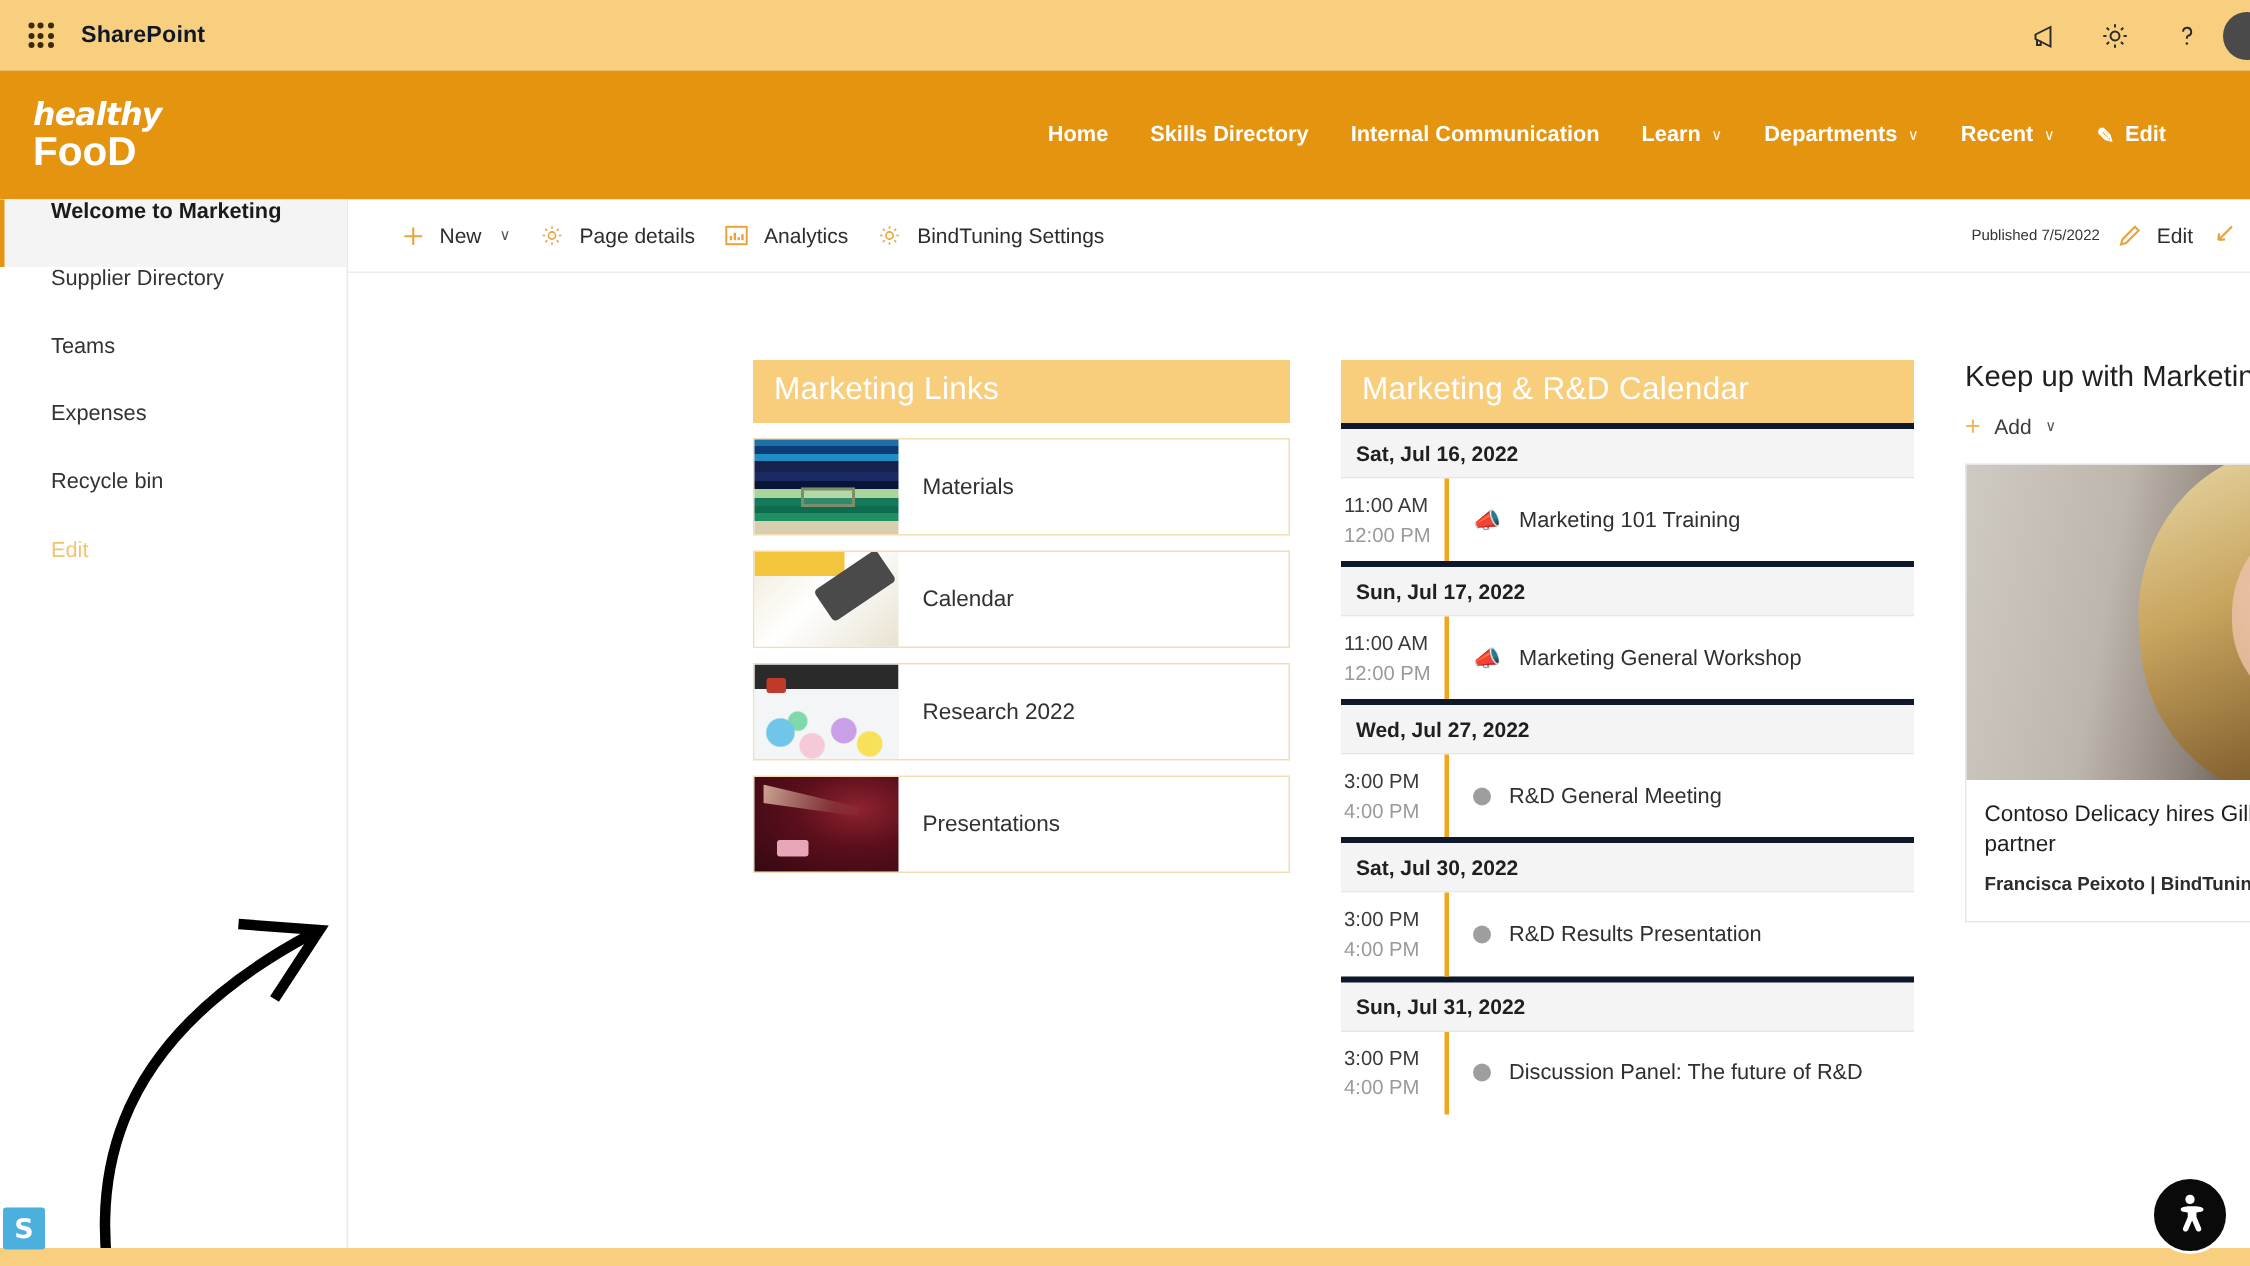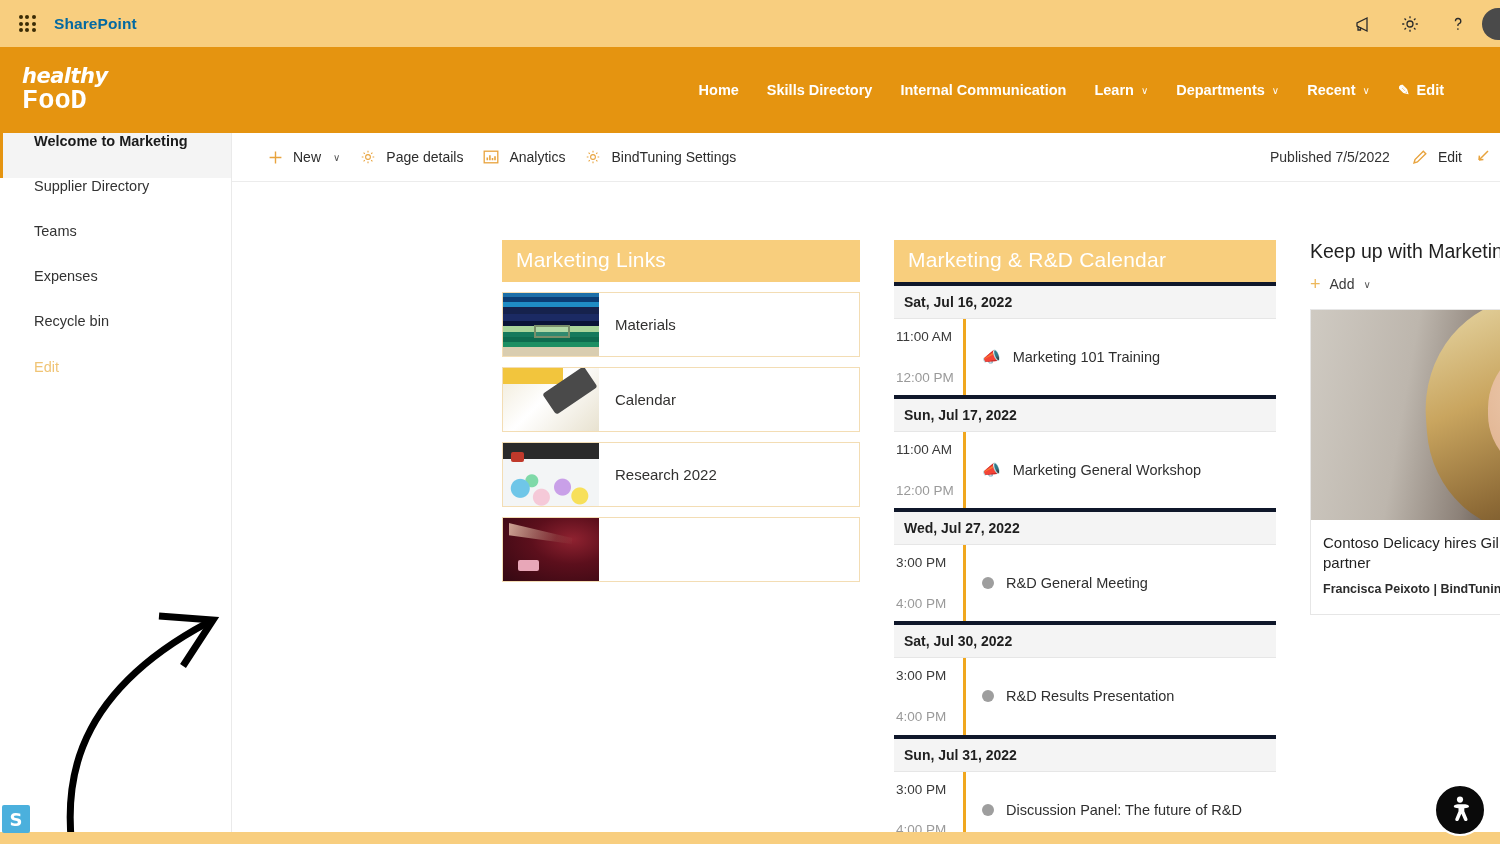--- a/index.html
+++ b/index.html
@@ -13,36 +13,36 @@
 
   
   .suitebar {
     height: 47px; background: #f8ce7f;
     display: flex; align-items: center;
     padding: 0 14px; position: relative;
   }
   .waffle { width: 26px; height: 26px; display: flex; align-items: center; justify-content: center; cursor: pointer; }
   .waffle-grid { display: grid; grid-template-columns: repeat(3, 4px); grid-template-rows: repeat(3, 4px); gap: 2.5px; }
   .waffle-grid i { width: 4px; height: 4px; background: #3a2b05; border-radius: 50%; display: block; }
-  .suite-title { font-size: 15.5px; font-weight: bold; color: #0369a1; margin-left: 14px; letter-spacing: .1px; }
+  .suite-title { font-size: 15.5px; font-weight: bold; color: #0f172a; margin-left: 14px; letter-spacing: .1px; }
   .suite-right { position: absolute; right: 0; top: 0; height: 47px; display: flex; align-items: center; }
   .suite-icon { width: 48px; height: 47px; display: flex; align-items: center; justify-content: center; cursor: pointer; color: #2b2b2b; }
   .avatar-suite {
     width: 32px; height: 32px; border-radius: 50%;
     background: #4a4a4a; margin-right: -14px;
   }
 
   
   .brandbar {
     height: 86px; background: #e59410;
     display: flex; align-items: center; position: relative;
   }
   .logo { margin-left: 22px; width: 90px; color: #fff; line-height: 1; user-select: none; }
   .logo .l1 { font-family: "DejaVu Sans", sans-serif; font-size: 21px; font-style: italic; font-weight: bold; letter-spacing: -.5px; }
-  .logo .l2 { font-family: Liberation Mono, monospace; font-size: 27px; font-weight: bold; letter-spacing: 0px; margin-top: 1px; }
+  .logo .l2 { font-family: Liberation Sans, sans-serif; font-size: 27px; font-weight: bold; letter-spacing: 0px; margin-top: 1px; }
   .topnav { position: absolute; right: 42px; display: flex; align-items: center; gap: 0px; }
   .topnav a {
     color: #ffffff; font-size: 14.5px; font-weight: bold;
     text-decoration: none; padding: 8px 14px; white-space: nowrap;
     display: inline-flex; align-items: center; gap: 7px; cursor: pointer;
   }
   .chev { font-size: 10px; font-weight: normal; opacity: .95; }
   .pen-nav { font-size: 14px; }
 
   
@@ -65,21 +65,21 @@
     display: flex; align-items: center; padding: 0 10px 0 26px;
     position: relative; background: #fff;
   }
   .cmd {
     display: inline-flex; align-items: center; gap: 10px;
     font-size: 14px; color: #2c2c2c; padding: 6px 10px; cursor: pointer; white-space: nowrap;
   }
   .cmd .ic { color: #e8a33d; display: inline-flex; align-items: center; }
   .cmd .chev2 { font-size: 10px; color: #555; margin-left: 2px; }
   .cmd-right { position: absolute; right: 4px; display: flex; align-items: center; gap: 2px; }
-  .pub-text { font-size: 14px; color: #333; margin-right: 10px; white-space: nowrap; }
+  .pub-text { font-size: 10px; color: #333; white-space: nowrap; }
   .edge-icon { color: #e8a33d; width: 22px; overflow: hidden; display: flex; }
 
   
   .canvas { flex: 1; overflow: hidden; position: relative; padding: 58px 0 0 0; }
   .cols { display: flex; gap: 34px; padding-left: 270px; padding-right: 18px; align-items: flex-start; }
   .col-a { width: 358px; flex: 0 0 358px; }
   .col-b { width: 382px; flex: 0 0 382px; }
   .col-c { width: 386px; flex: 0 0 386px; }
 
   .wp-header {
@@ -131,21 +131,21 @@
   .cal-date {
     background: #f4f4f4; border-top: 4px solid #0f172a; border-bottom: 1px solid #e6e6e6;
     font-size: 14px; font-weight: bold; color: #1f1f1f; padding: 8px 0 8px 10px;
   }
   .cal-ev { display: flex; align-items: stretch; background: #fff; cursor: pointer; }
   .cal-time {
     width: 72px; flex: 0 0 72px; padding: 8px 8px 8px 2px; text-align: left;
     border-right: 3px solid #f0a71e; line-height: 1.45;
   }
   .cal-time .t1 { font-size: 13.5px; color: #3a3a3a; font-weight: 500; }
-  .cal-time .t2 { font-size: 13.5px; color: #9a9a9a; margin-top: 21px; }
+  .cal-time .t2 { font-size: 13.5px; color: #9a9a9a; }
   .cal-body { display: flex; align-items: center; gap: 12px; padding-left: 16px; font-size: 14.5px; color: #2f2f2f; }
   .ev-ic-mega { color: #f0a71e; font-size: 15px; display: inline-block; }
   .ev-ic-dot { width: 12px; height: 12px; border-radius: 50%; background: #9e9e9e; display: inline-block; }
 
   
   .news-title { font-size: 19.5px; color: #1f1f1f; margin-bottom: 12px; }
   .news-add { display: inline-flex; align-items: center; gap: 9px; font-size: 14px; color: #3a3a3a; cursor: pointer; margin-bottom: 16px; }
   .news-add .plus { color: #edb85b; font-size: 18px; line-height: 1; }
   .news-add .chev3 { font-size: 10px; color: #555; }
   .news-card { border: 1px solid #e6e6e6; background: #fff; width: 386px; cursor: pointer; }
@@ -361,20 +361,21 @@
             <div class="link-row">
               <div class="thumb th-calendar"></div>
               <div class="link-label">Calendar</div>
             </div>
             <div class="link-row">
               <div class="thumb th-research"></div>
               <div class="link-label">Research 2022</div>
             </div>
             <div class="link-row">
               <div class="thumb th-presentations"></div>
+              <div class="link-label">Presentations</div>
             </div>
           </div>
 
           <div class="col-b">
             <div class="wp-header">Marketing &amp; R&amp;D Calendar</div>
 
             <div class="cal-date">Sat, Jul 16, 2022</div>
             <div class="cal-ev">
               <div class="cal-time">
                 <div class="t1">11:00 AM</div>

